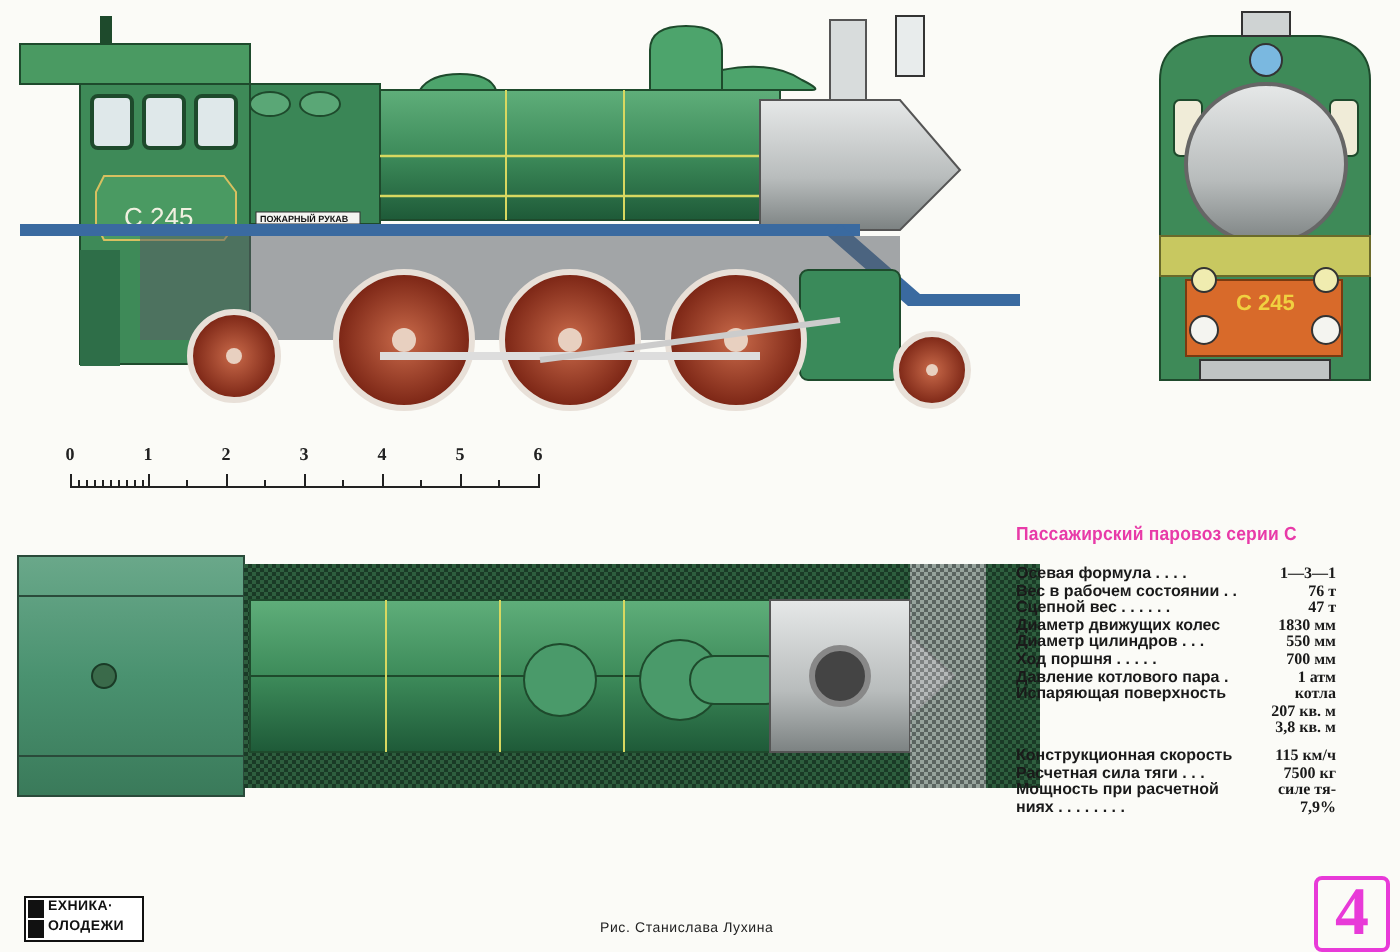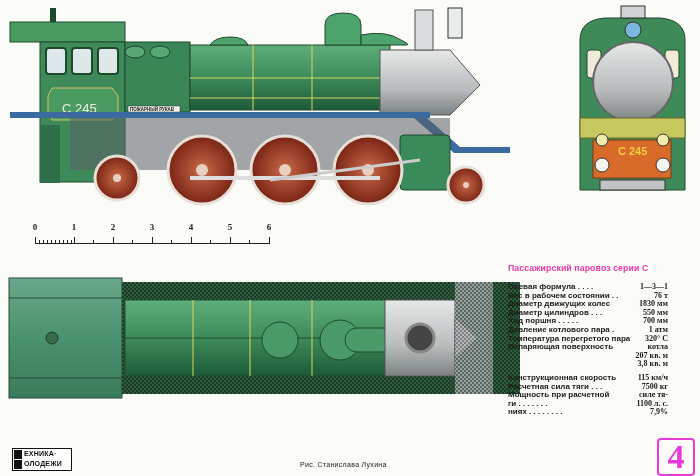--- a/index.html
+++ b/index.html
@@ -201,38 +201,38 @@
   <div class="spec-title">Пассажирский паровоз серии С</div>
   <div class="spec-row">
       <span class="lbl">Осевая формула . . . .</span>
       <span class="val">1—3—1</span>
     </div>
   <div class="spec-row">
       <span class="lbl">Вес в рабочем состоянии . .</span>
       <span class="val">76 т</span>
     </div>
   <div class="spec-row">
+      <span class="lbl">Сцепной вес . . . . . .</span>
+      <span class="val">47 т</span>
+    </div>
+  <div class="spec-row">
       <span class="lbl">Диаметр движущих колес</span>
       <span class="val">1830 мм</span>
     </div>
   <div class="spec-row">
       <span class="lbl">Диаметр цилиндров . . .</span>
       <span class="val">550 мм</span>
     </div>
   <div class="spec-row">
       <span class="lbl">Ход поршня . . . . .</span>
       <span class="val">700 мм</span>
     </div>
   <div class="spec-row">
       <span class="lbl">Давление котлового пара .</span>
       <span class="val">1 атм</span>
-    </div>
-  <div class="spec-row">
-      <span class="lbl">Температура перегретого пара</span>
-      <span class="val">320° С</span>
     </div>
   <div class="spec-row">
       <span class="lbl">Испаряющая поверхность</span>
       <span class="val">котла</span>
     </div>
   <div class="spec-row right">
       <span class="val">207 кв. м</span>
     </div>
   <div class="spec-row right">
       <span class="val">3,8 кв. м</span>
@@ -241,24 +241,20 @@
       <span class="lbl">Конструкционная скорость</span>
       <span class="val">115 км/ч</span>
     </div>
   <div class="spec-row">
       <span class="lbl">Расчетная сила тяги . . .</span>
       <span class="val">7500 кг</span>
     </div>
   <div class="spec-row">
       <span class="lbl">Мощность при расчетной</span>
       <span class="val">силе тя-</span>
-    </div>
-  <div class="spec-row">
-      <span class="lbl">ги . . . . . . .</span>
-      <span class="val">1100 л. с.</span>
     </div>
   <div class="spec-row">
       <span class="lbl">ниях . . . . . . . .</span>
       <span class="val">7,9%</span>
     </div>
 </div>
 
 <div class="abs logo">
   <div class="T"></div>
   <div class="M"></div>

